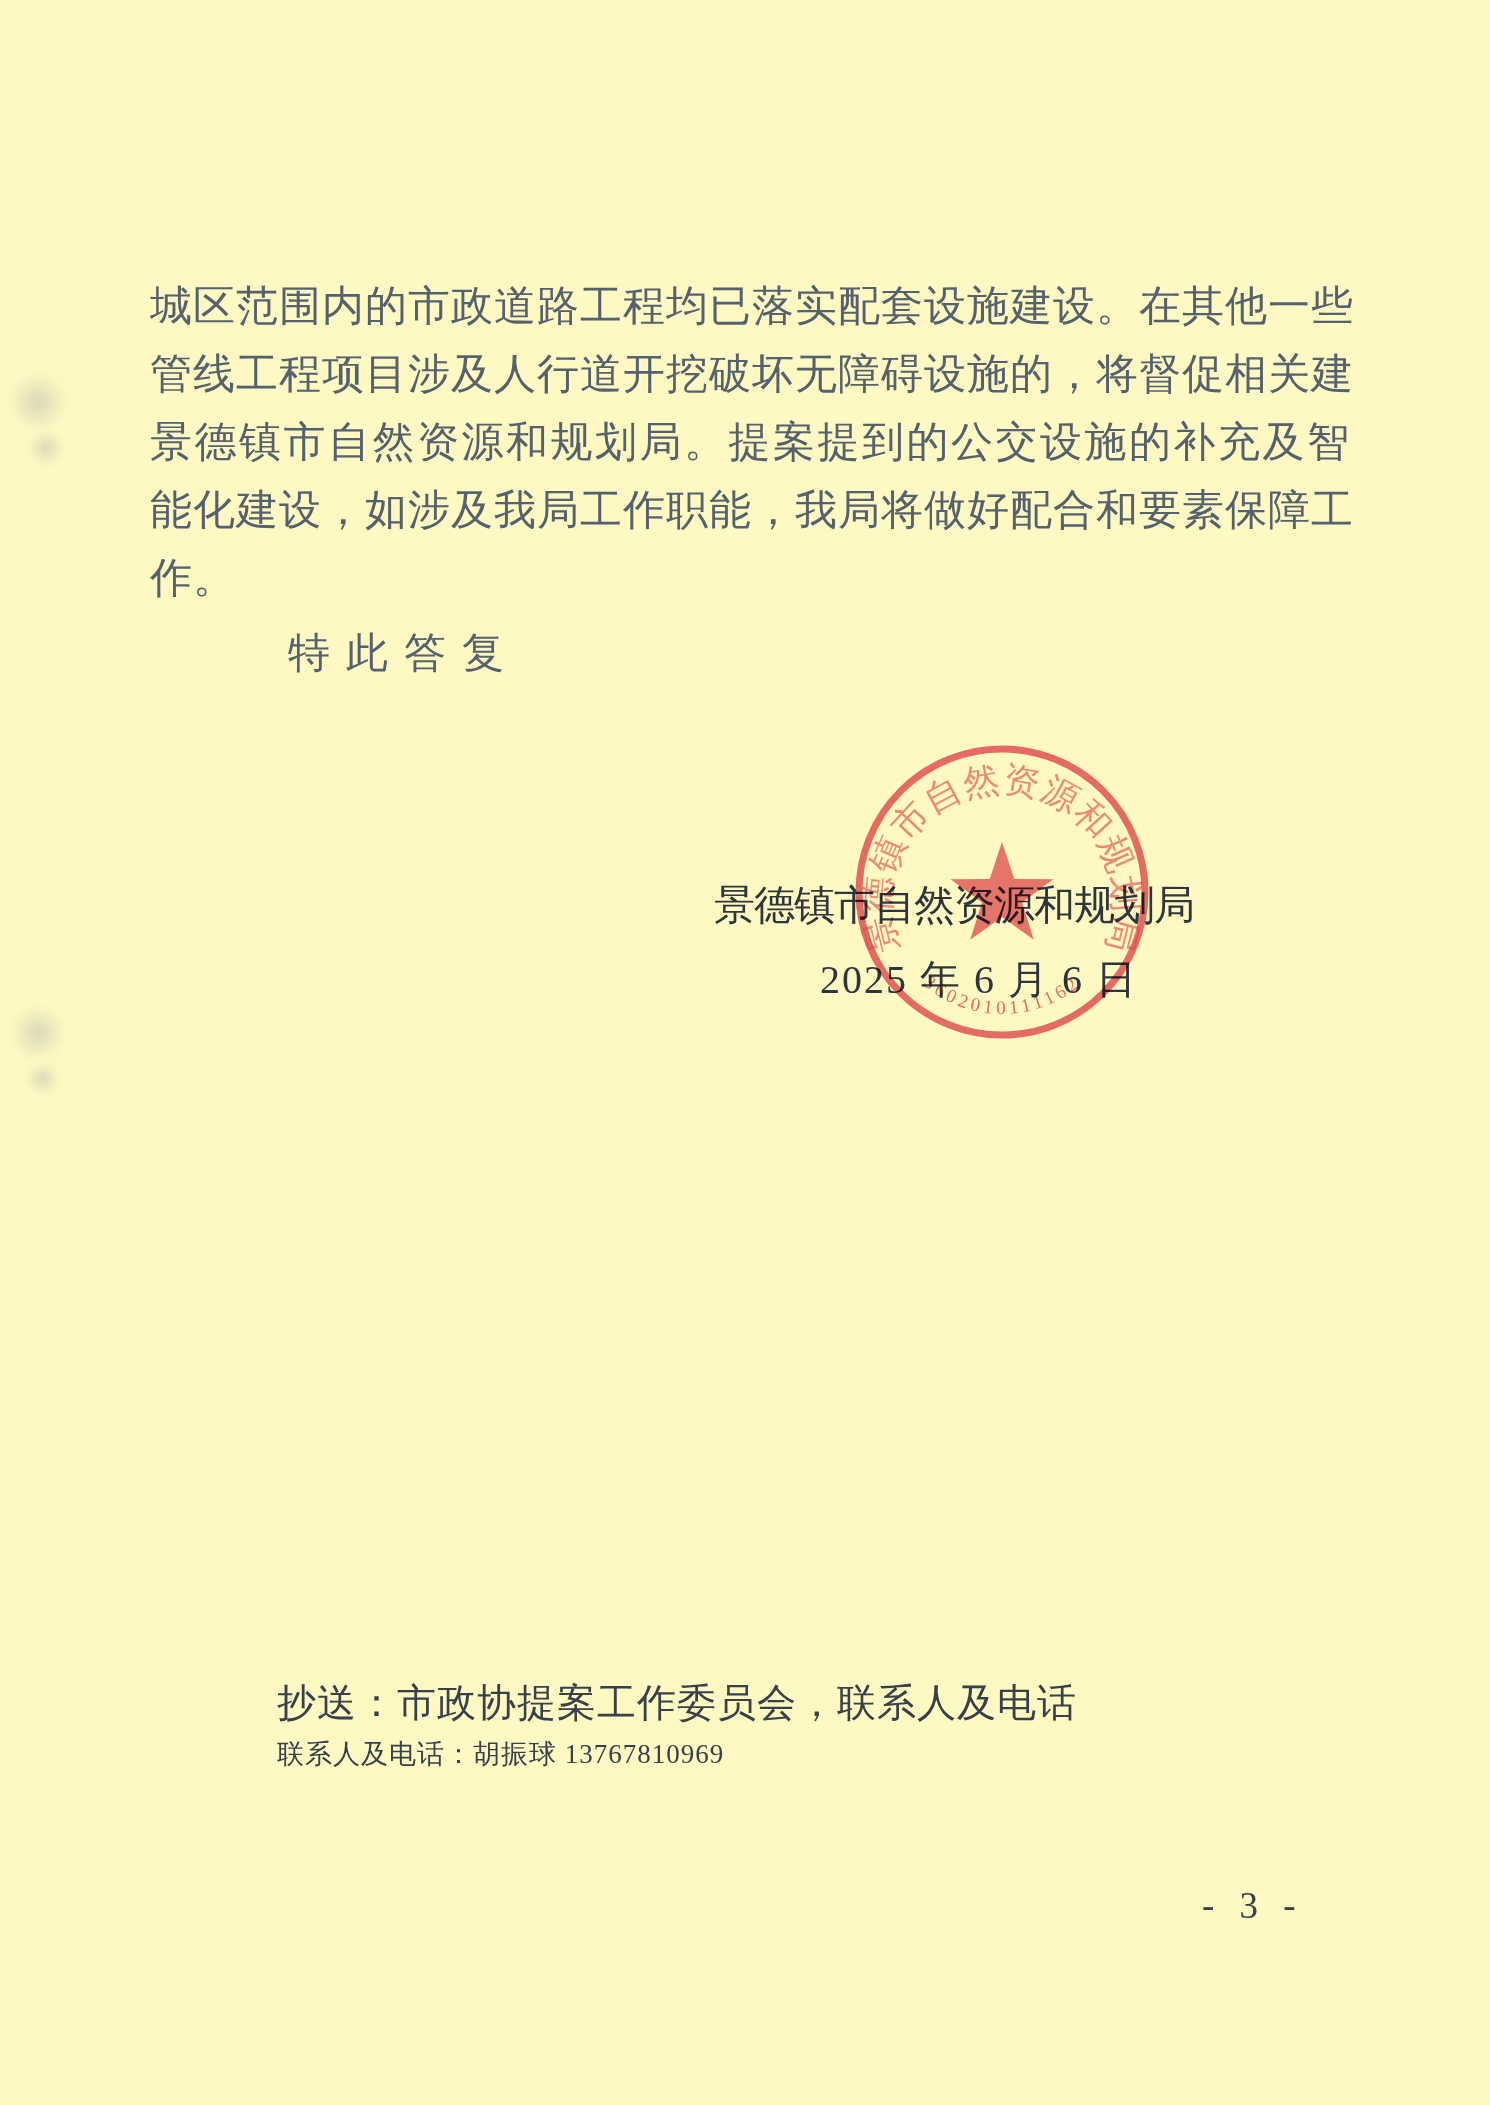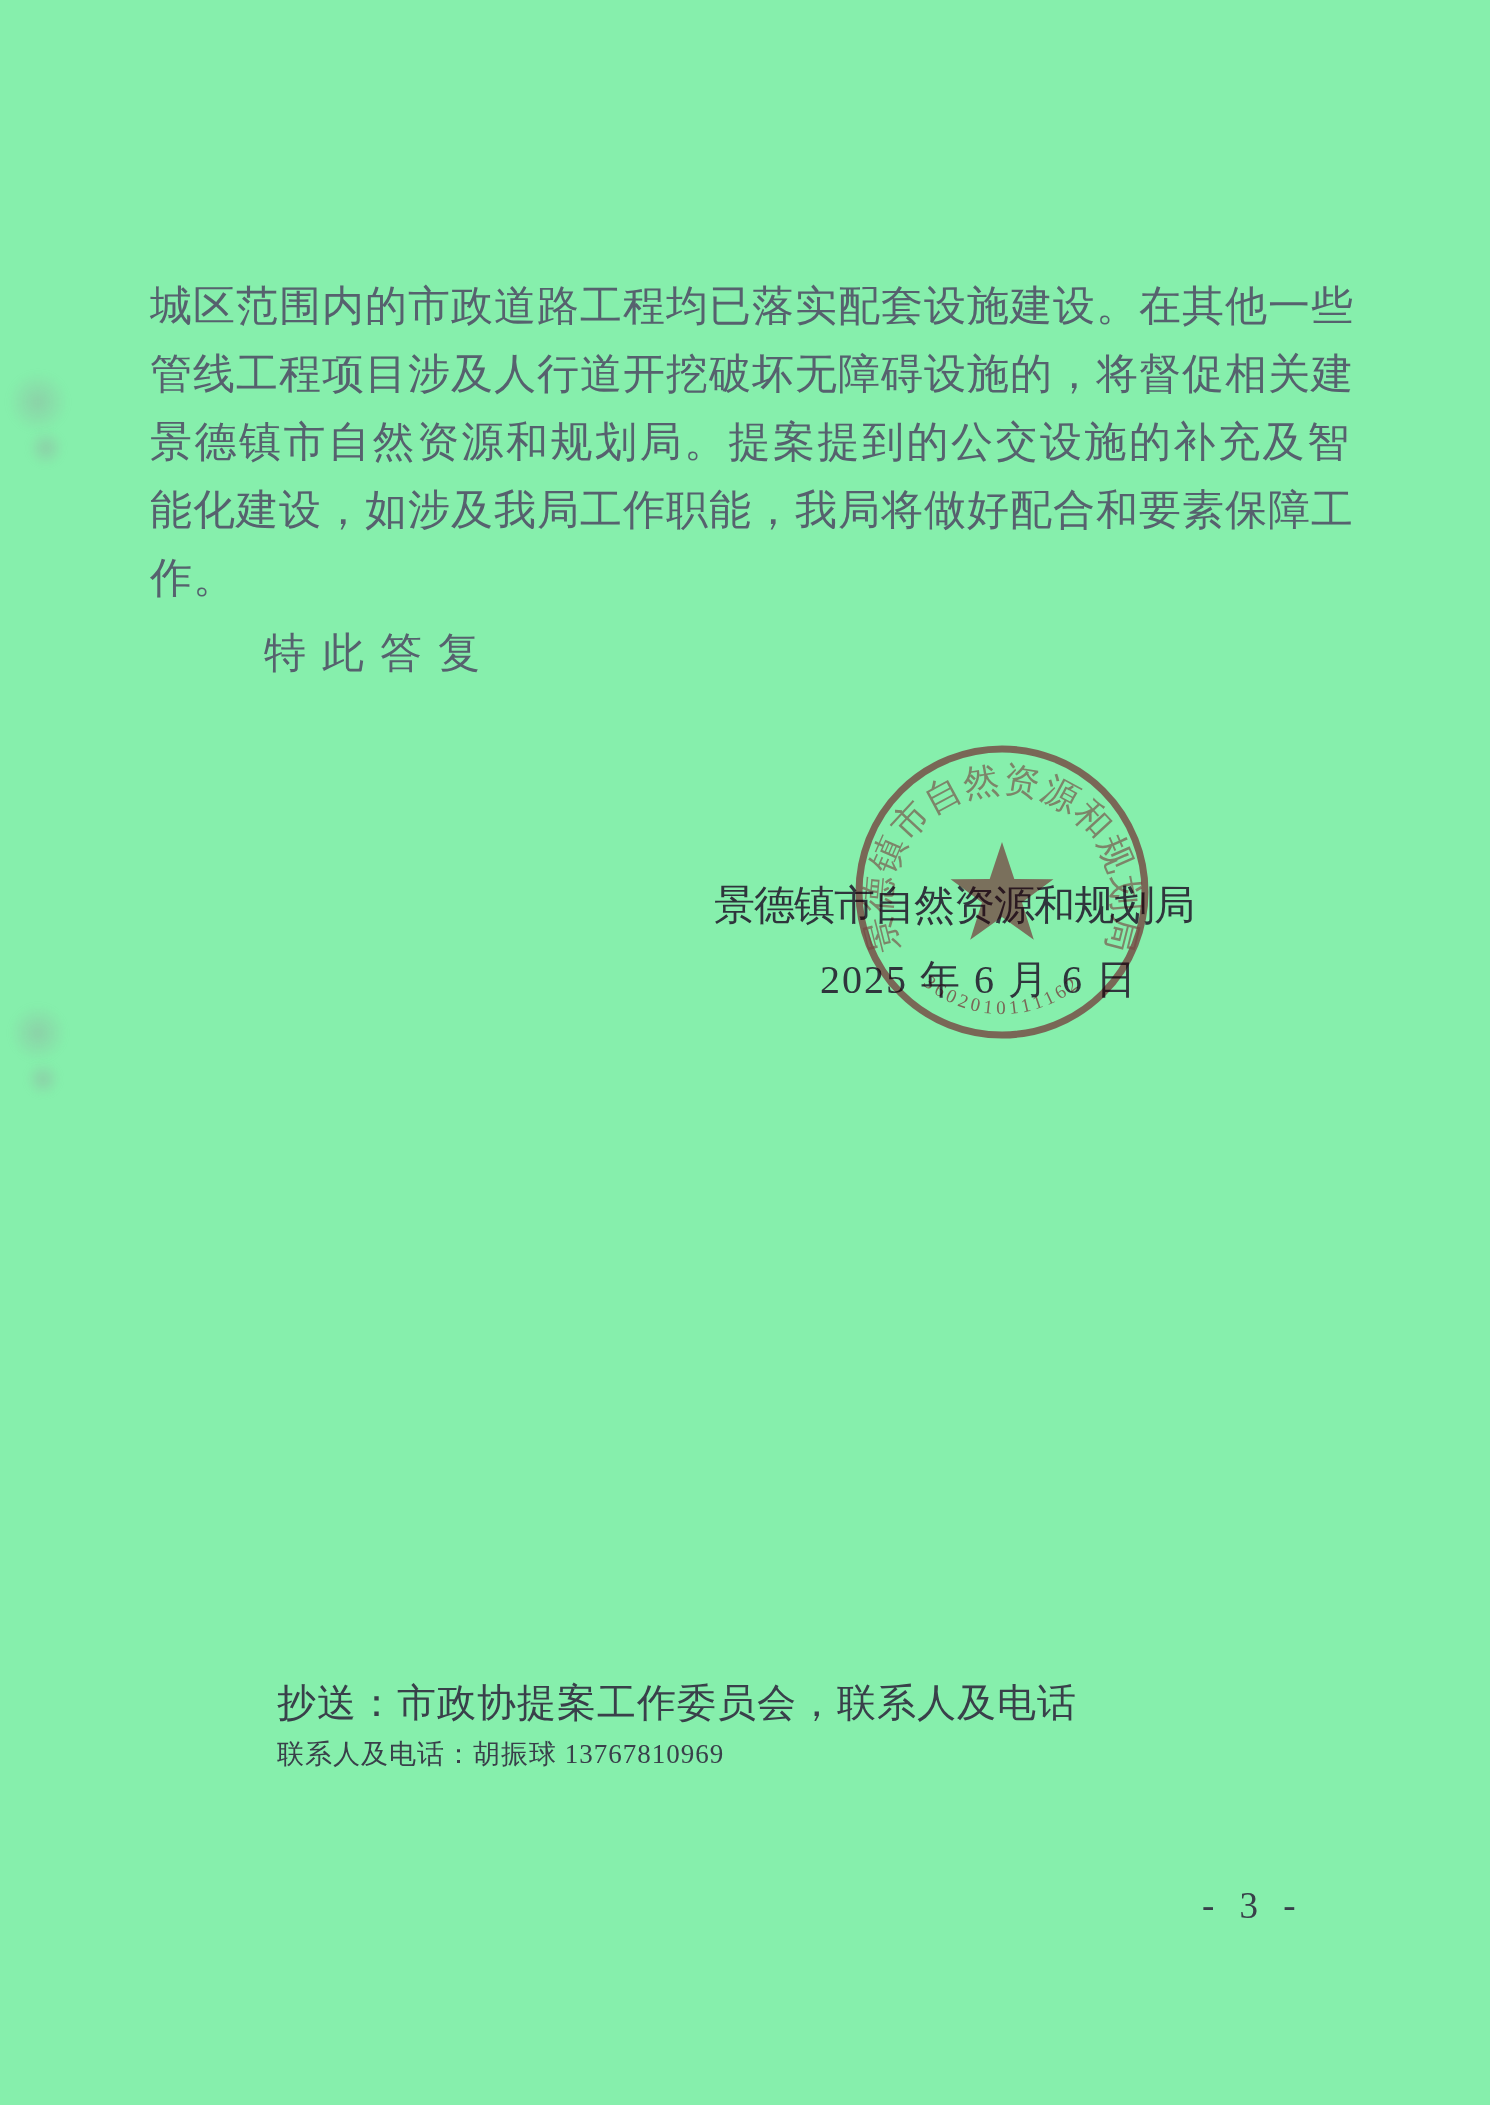--- a/index.html
+++ b/index.html
@@ -1,39 +1,39 @@
 <!DOCTYPE html>
 <html><head>
 <meta charset="utf-8">
 <style>
   html,body{margin:0;padding:0;background:#e9e9e9;}
   .page{
     position:relative;
     width:1490px;height:2105px;
-    background:#86efac;
+    background:#fef9c3;
     overflow:hidden;
     font-family:"Liberation Serif","DejaVu Serif",serif;
   }
   
   .body-block{
     position:absolute;left:150px;top:272px;width:1200px;
     font-size:42px;line-height:68px;
     color:#56616e;
     letter-spacing:1px;
   }
   .body-line{
     text-align:justify;
     text-align-last:justify;
     height:68px;white-space:nowrap;
   }
   .body-line.last{
     text-align:left;text-align-last:left;
   }
   .closing{
-    position:absolute;left:264px;top:625px;
+    position:absolute;left:288px;top:625px;
     font-size:42px;color:#56616e;letter-spacing:16px;
     white-space:nowrap;
   }
   
   .sig-org{
     position:absolute;left:714px;top:878px;
     font-size:41px;color:#2f353c;letter-spacing:-1px;
     white-space:nowrap;
   }
   .sig-date{

